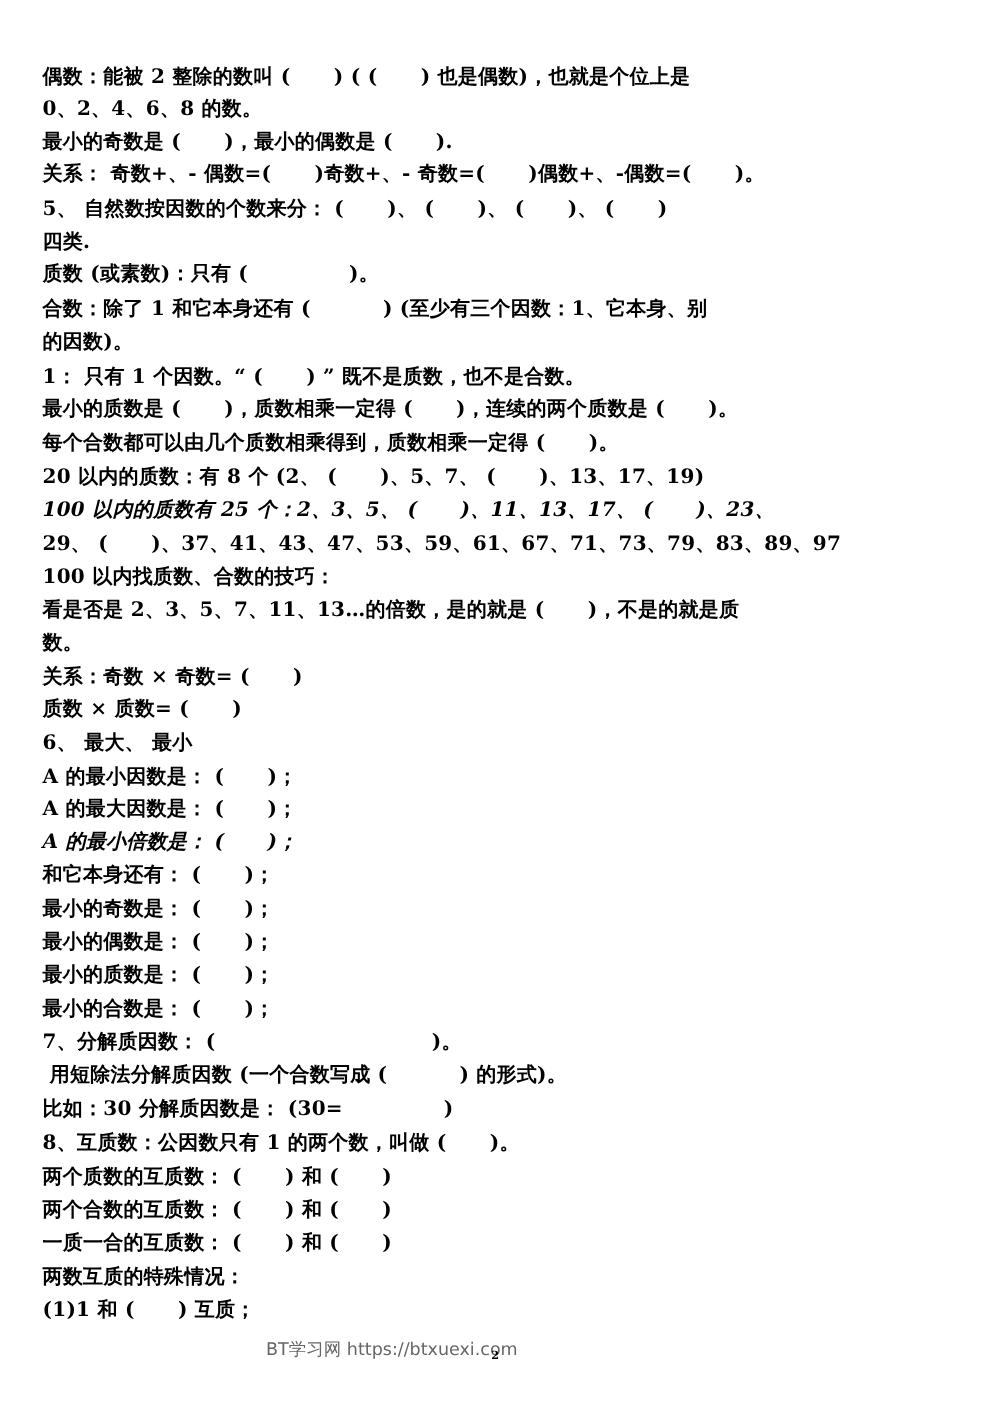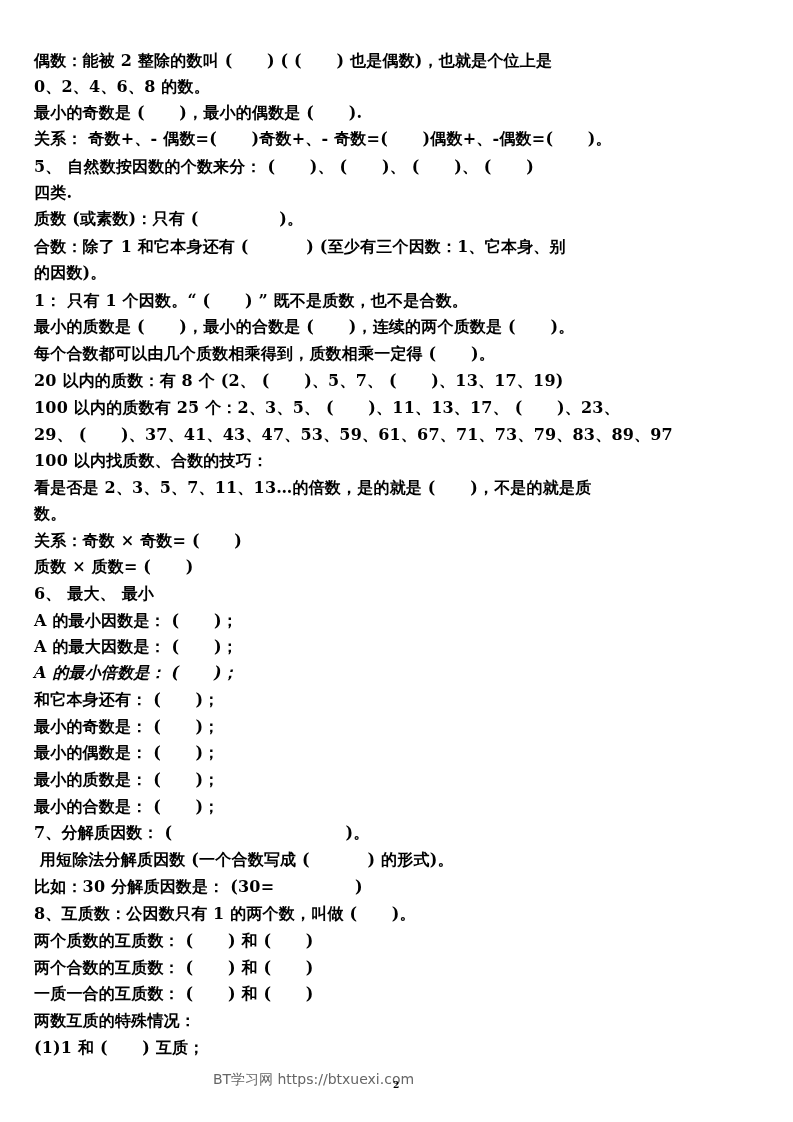--- a/index.html
+++ b/index.html
@@ -18,24 +18,24 @@
     <div class="line" style="top: 50px;">偶数：能被 2 整除的数叫 (      ) ( (      ) 也是偶数)，也就是个位上是</div>
     <div class="line" style="top: 76px;">0、2、4、6、8 的数。</div>
     <div class="line" style="top: 102px;">最小的奇数是 (      )，最小的偶数是 (      ).</div>
     <div class="line" style="top: 128px;">关系： 奇数+、- 偶数=(      )奇数+、- 奇数=(      )偶数+、-偶数=(      )。</div>
     <div class="line" style="top: 156px;">5、 自然数按因数的个数来分： (      )、 (      )、 (      )、 (      )</div>
     <div class="line" style="top: 182px;">四类.</div>
     <div class="line" style="top: 208px;">质数 (或素数)：只有 (              )。</div>
     <div class="line" style="top: 236px;">合数：除了 1 和它本身还有 (          ) (至少有三个因数：1、它本身、别</div>
     <div class="line" style="top: 262px;">的因数)。</div>
     <div class="line" style="top: 290px;">1： 只有 1 个因数。“ (      ) ” 既不是质数，也不是合数。</div>
-    <div class="line" style="top: 316px;">最小的质数是 (      )，最小的合数是 (      )，连续的两个质数是 (      )。</div>
+    <div class="line" style="top: 316px;">最小的质数是 (      )，质数相乘一定得 (      )，连续的两个质数是 (      )。</div>
     <div class="line" style="top: 343px;">每个合数都可以由几个质数相乘得到，质数相乘一定得 (      )。</div>
     <div class="line" style="top: 370px;">20 以内的质数：有 8 个 (2、 (      )、5、7、 (      )、13、17、19)</div>
-    <div class="line" style="top: 397px;">100 以内的质数有 25 个：2、3、5、 (      )、11、13、17、 (      )、23、</div>
+    <div class="line" style="top: 397px; font-style: italic;">100 以内的质数有 25 个：2、3、5、 (      )、11、13、17、 (      )、23、</div>
     <div class="line" style="top: 424px;">29、 (      )、37、41、43、47、53、59、61、67、71、73、79、83、89、97</div>
     <div class="line" style="top: 450px;">100 以内找质数、合数的技巧：</div>
     <div class="line" style="top: 477px;">看是否是 2、3、5、7、11、13…的倍数，是的就是 (      )，不是的就是质</div>
     <div class="line" style="top: 503px;">数。</div>
     <div class="line" style="top: 530px;">关系：奇数 × 奇数= (      )</div>
     <div class="line" style="top: 556px;">质数 × 质数= (      )</div>
     <div class="line" style="top: 583px; text-align: right;">6、 最大、 最小</div>
     <div class="line" style="top: 610px;">A 的最小因数是： (      )；</div>
     <div class="line" style="top: 636px;">A 的最大因数是： (      )；</div>
     <div class="line" style="top: 662px; font-style: italic;">A 的最小倍数是： (      )；</div>

